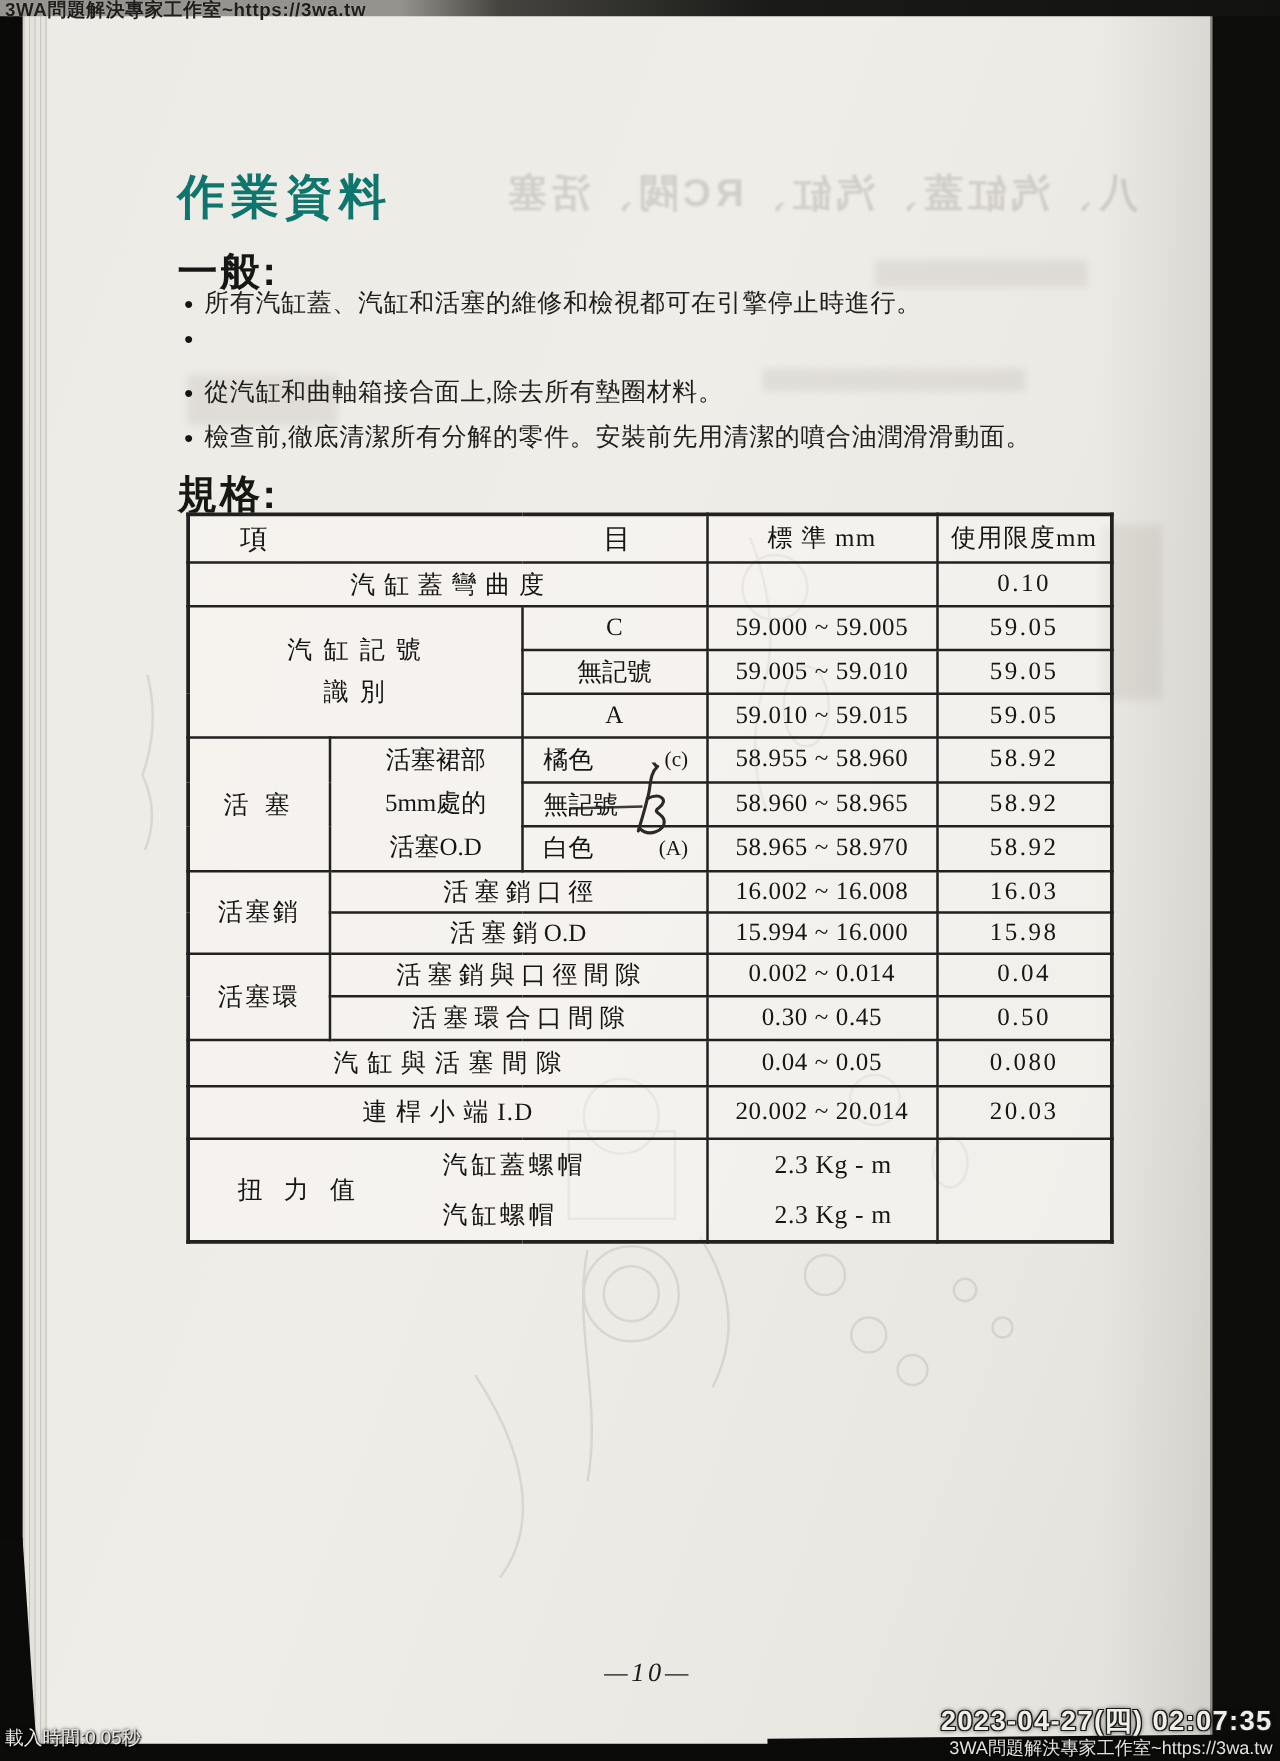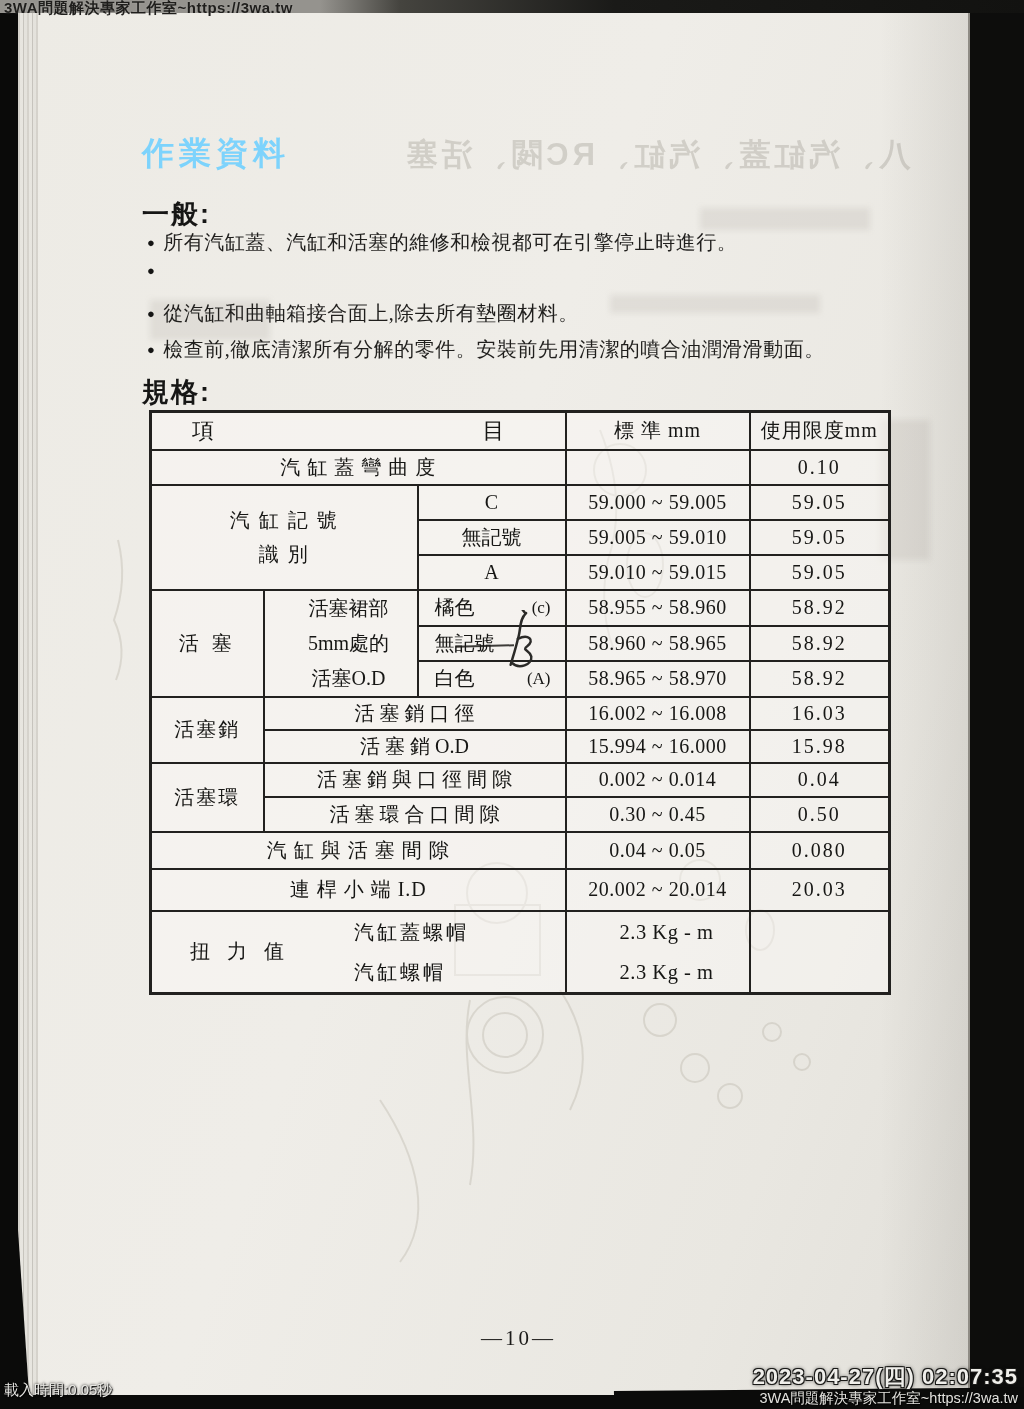--- a/index.html
+++ b/index.html
@@ -24,23 +24,23 @@
 
   .wm-top{position:absolute;left:4px;top:-1px;font-family:"Liberation Sans","DejaVu Sans",sans-serif;
         font-size:15px;font-weight:700;color:#1f1e1c;letter-spacing:.5px;text-shadow:0 0 2px rgba(255,255,255,.25);}
 
   .ghost-title{position:absolute;left:310px;top:134px;width:600px;text-align:left;
         font-family:"Liberation Sans","DejaVu Sans",sans-serif;font-weight:700;font-size:31px;
         color:#8f8b81;opacity:.30;transform:scaleX(-1);filter:blur(.7px);letter-spacing:4px;}
   .ghost-smudge{position:absolute;background:rgba(120,116,106,.12);filter:blur(3px);}
 
   .doc-title{position:absolute;left:142px;top:132px;font-family:"Liberation Sans","DejaVu Sans",sans-serif;
-        font-size:32px;font-weight:700;letter-spacing:5px;color:#7dd3fc;}
+        font-size:38px;font-weight:700;letter-spacing:5px;color:#0f766e;}
   .sec-head{position:absolute;font-family:"Liberation Sans","DejaVu Sans",sans-serif;
-        font-size:27px;font-weight:700;letter-spacing:2px;color:#161615;}
+        font-size:32px;font-weight:700;letter-spacing:2px;color:#161615;}
   .sec-general{left:142px;top:196px;}
   .sec-spec{left:142px;top:374px;}
   .bullets{position:absolute;left:147px;top:229px;width:760px;}
   .bullet{display:flex;align-items:baseline;height:35.5px;font-size:20px;color:#201f1d;letter-spacing:.5px;}
   .bullet .dot{font-size:13px;margin-right:8px;position:relative;top:-2px;color:#141413;}
 
   table.spec{position:absolute;left:149px;top:410px;width:739px;border-collapse:collapse;
         table-layout:fixed;background:rgba(252,251,248,.45);}
   table.spec td{border:2px solid #22211f;padding:0;font-size:20px;color:#161614;
         text-align:center;vertical-align:middle;overflow:visible;}
@@ -58,21 +58,21 @@
   .torque-cell{display:flex;align-items:center;text-align:left;}
   .torque-label{padding-left:38px;letter-spacing:6px;white-space:nowrap;}
   .torque-items{margin-left:64px;}
   .torque-items div{line-height:40px;letter-spacing:3px;}
   .std2 div{line-height:40px;padding-left:18px;}
 
   .strike{position:absolute;left:456px;top:645px;width:58px;height:2px;background:rgba(28,27,25,.85);transform:rotate(-1.5deg);}
   .hand-b{position:absolute;left:501px;top:610px;width:42px;height:62px;}
 
   .page-num{position:absolute;left:149px;top:1326px;width:739px;text-align:center;
-        font-size:21px;letter-spacing:3px;color:#1b1a18;}
+        font-size:21px;font-style:italic;letter-spacing:3px;color:#1b1a18;}
 
   .load-time{position:absolute;left:4px;top:1381px;font-family:"Liberation Sans","DejaVu Sans",sans-serif;
         font-size:15px;color:#e9e8e4;text-shadow:1px 1px 1px #000,0 0 3px #000;}
   .stamp{position:absolute;right:6px;top:1362px;font-family:"Liberation Sans","DejaVu Sans",sans-serif;
         font-size:22px;font-weight:700;letter-spacing:1px;color:#efeeea;
         text-shadow:-1px -1px 0 #1a1a18,1px -1px 0 #1a1a18,-1px 1px 0 #1a1a18,1px 1px 0 #1a1a18,0 0 4px #000;}
   .wm-bottom{position:absolute;right:6px;top:1389px;font-family:"Liberation Sans","DejaVu Sans",sans-serif;
         font-size:14.5px;color:#e3e2de;text-shadow:1px 1px 1px #000;}
   .ghost-svg{position:absolute;left:0;top:0;pointer-events:none;}
 </style>

